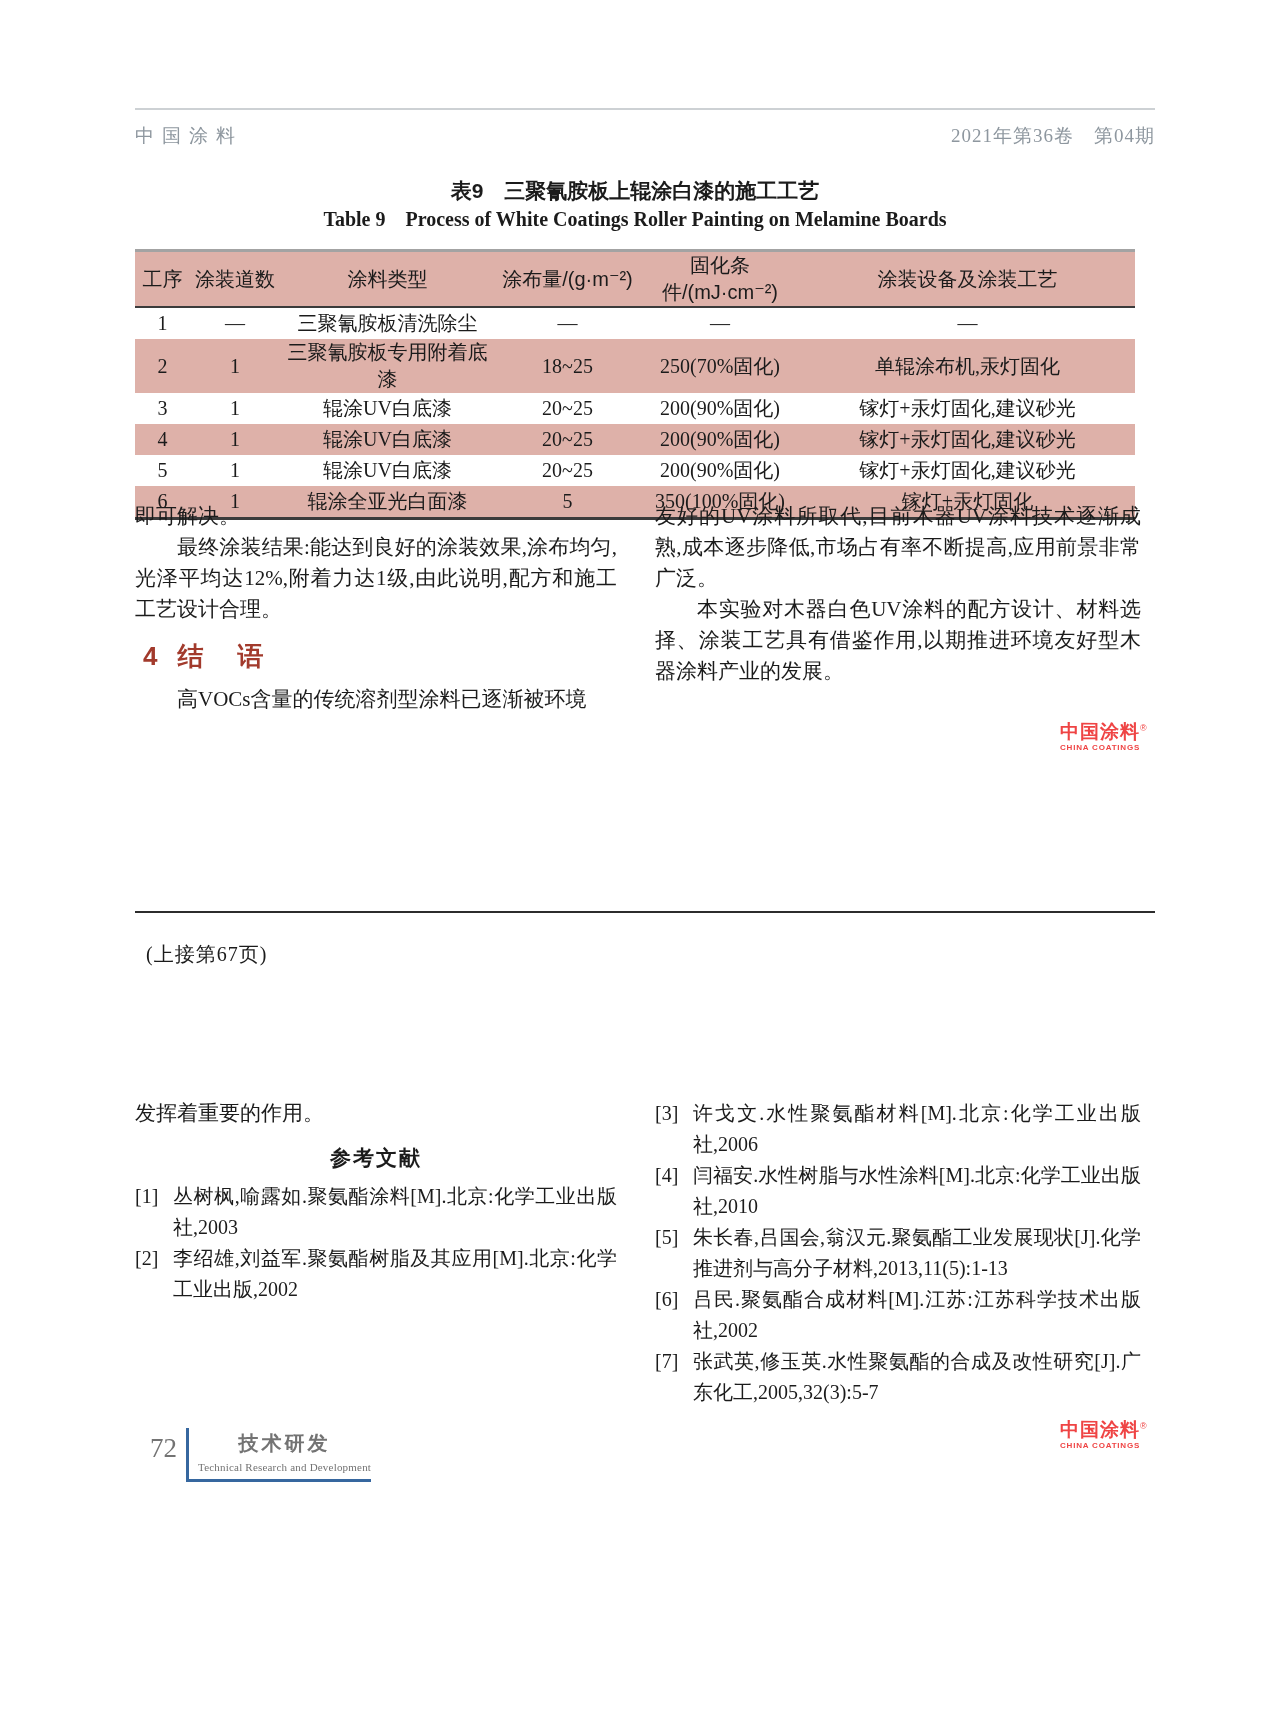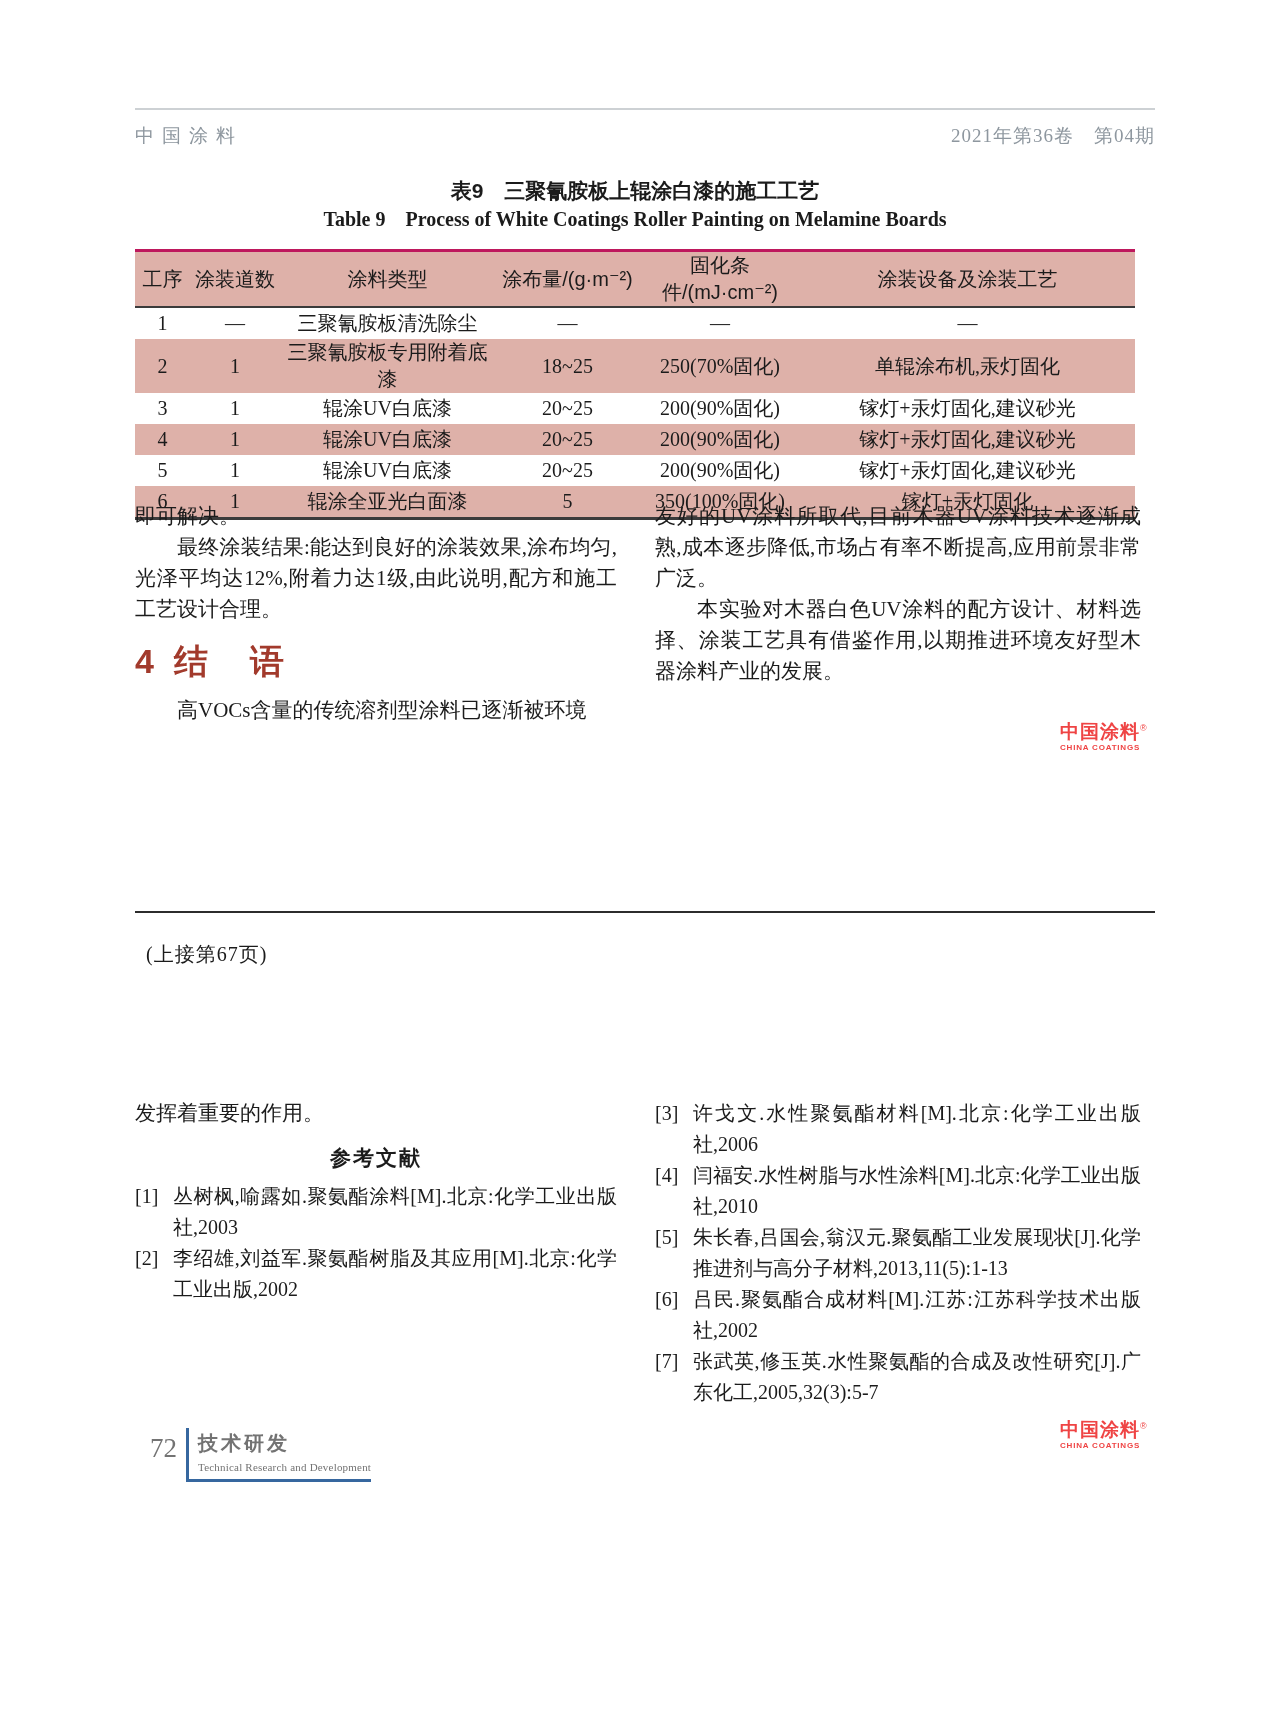--- a/index.html
+++ b/index.html
@@ -26,44 +26,44 @@
     position:absolute; left:135px; width:1000px; top:177px; text-align:center;
     font-family:"Liberation Sans","DejaVu Sans",sans-serif; font-weight:bold; font-size:21px;
   }
   .table-title-en {
     position:absolute; left:135px; width:1000px; top:206px; text-align:center;
     font-weight:bold; font-size:20px;
   }
   table.process-table {
     position:absolute; left:135px; top:249px; width:1000px;
     border-collapse:collapse; table-layout:fixed;
-    border-top:3px solid #be185d; border-bottom:3px solid #3b3b3b;
+    border-top:3px solid #a3a3a3; border-bottom:3px solid #3b3b3b;
     font-size:20px;
   }
   .process-table th {
     font-family:"Liberation Sans","DejaVu Sans",sans-serif;
     font-weight:normal; height:33px; text-align:center;
     border-bottom:2px solid #3b3b3b; padding:0 2px;
   }
   .process-table td { height:31px; text-align:center; padding:0 2px; }
   .row-pink { background:#deb1a9; }
 
   
   .col { position:absolute; }
   .col-upper-left  { left:135px; top:501px; width:482px; }
   .col-upper-right { left:655px; top:501px; width:486px; }
   .col-lower-left  { left:135px; top:1098px; width:482px; }
   .col-lower-right { left:655px; top:1098px; width:486px; }
   p.body-par { margin:0; font-size:21px; line-height:31px; text-align:justify; }
   .indent { text-indent:2em; }
 
   .section-heading {
-    margin:14px 0 10px 0; color:#a23a2c;
+    margin:14px 0 10px 8px; color:#a23a2c;
     font-family:"Liberation Sans","DejaVu Sans",sans-serif;
-    font-weight:bold; font-size:34px;
+    font-weight:bold; font-size:26px;
   }
   .section-heading .num { margin-right:20px; }
   .section-heading .ttl { letter-spacing:4px; }
 
   
   .section-divider { position:absolute; left:135px; right:135px; top:911px; height:2px; background:#2c2c2c; }
   .continuation { position:absolute; left:146px; top:941px; font-size:20px; letter-spacing:1px; }
 
   
   .ref-heading {
@@ -80,21 +80,21 @@
   .logo-cn sup { font-size:9px; font-weight:normal; }
   .logo-en { font-size:8px; font-weight:bold; letter-spacing:0.8px; margin-top:3px; }
   .logo-1 { left:1060px; top:722px; }
   .logo-2 { left:1060px; top:1420px; }
 
   
   .page-footer { position:absolute; left:135px; top:1428px; display:flex; align-items:flex-start; color:#737373;margin-left:15px; }
   .page-number { font-size:27px; padding:5px 9px 0 0; }
   .footer-block {
     border-left:3px solid #36679f; border-bottom:3px solid #36679f;
-    padding:2px 0 6px 9px; min-width:152px;
+    padding:2px 0 6px 9px; min-width:152px;text-align:center;
   }
   .footer-cn { font-family:"Liberation Sans","DejaVu Sans",sans-serif; font-weight:bold; font-size:20px; letter-spacing:3px; }
   .footer-en { font-size:11px; margin-top:4px; letter-spacing:0.2px; }
 </style>
 </head>
 <body>
 
 <div class="page">
 
   <div class="header-bar">

